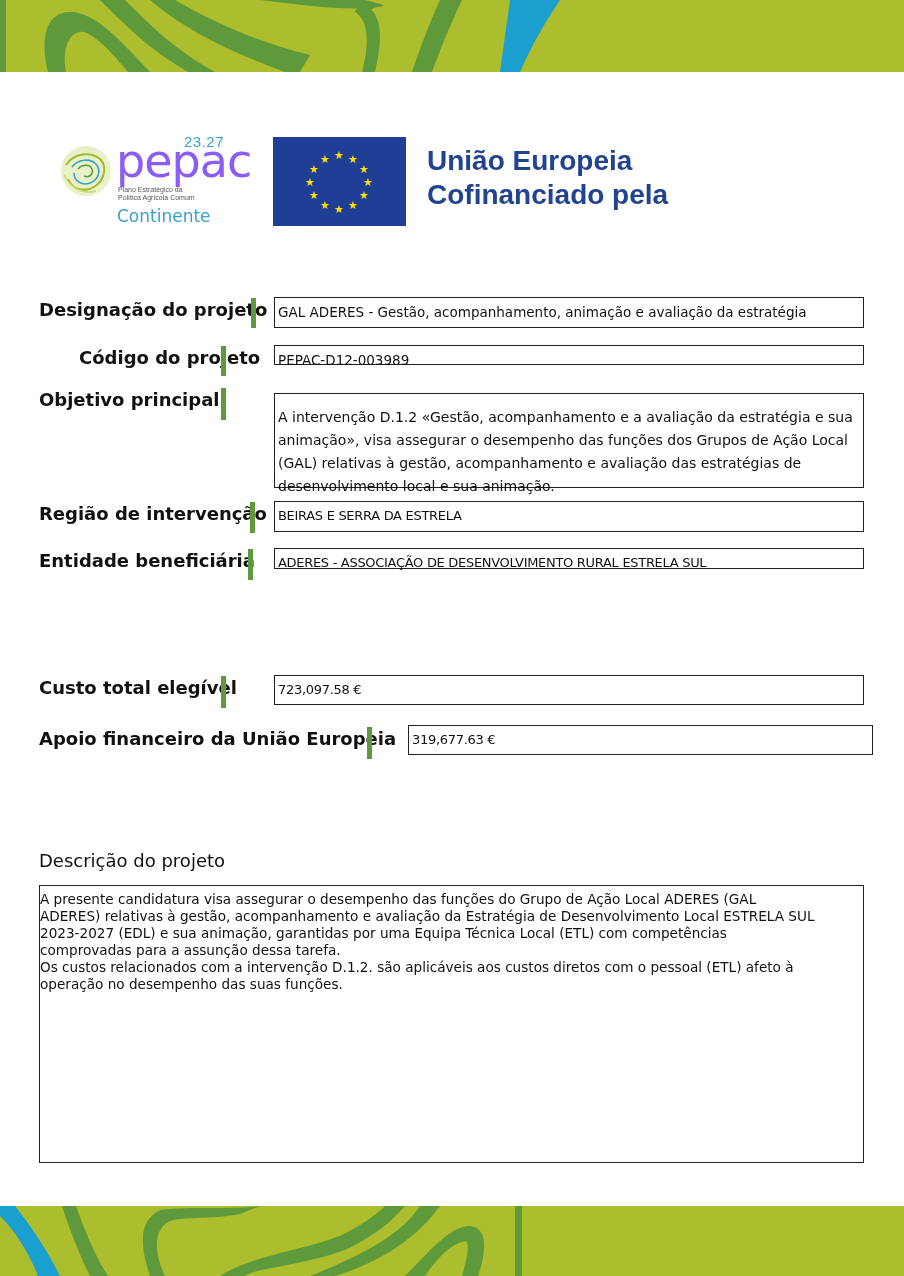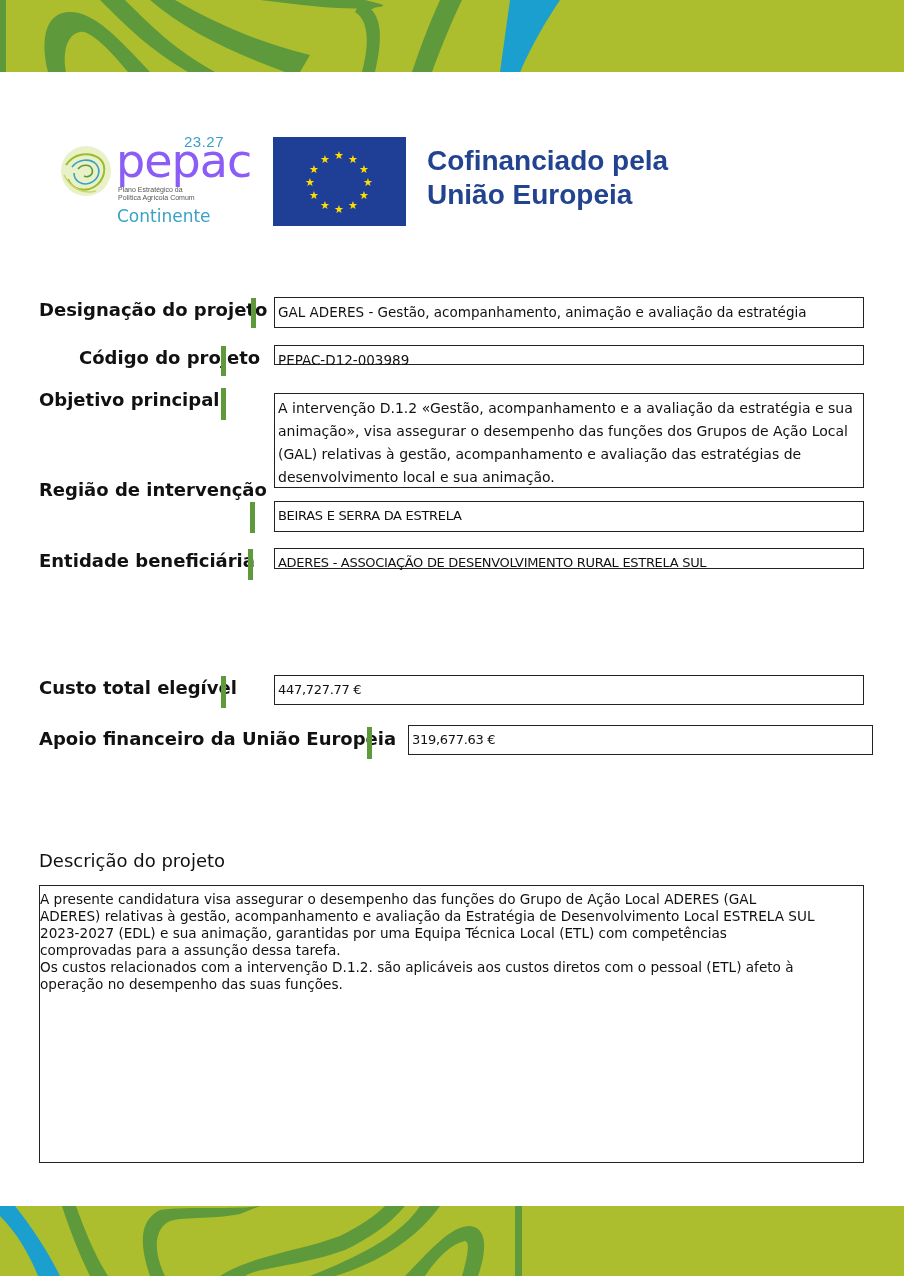--- a/index.html
+++ b/index.html
@@ -15,21 +15,21 @@
   .pepac-word { position: absolute; left: 58px; top: 4px; font-size: 46px; color: #8b5cf6; font-family: "DejaVu Sans", sans-serif; letter-spacing: -1px; line-height: 48px; }
   .pepac-sub { position: absolute; left: 60px; top: 53px; font-size: 7px; color: #555; line-height: 8px; }
   .pepac-region { position: absolute; left: 59px; top: 73px; font-size: 17px; color: #3aa1c6; font-family: "DejaVu Sans", sans-serif; }
 
   .eu-flag { position: absolute; left: 273px; top: 137px; width: 133px; height: 89px; background: #1f3f97; }
   .eu-text { position: absolute; left: 427px; top: 144px; font-size: 28px; font-weight: bold; color: #22438f; line-height: 34px; }
 
   .label { position: absolute; left: 39px; font-size: 18px; font-weight: bold; color: #111; font-family: "DejaVu Sans", sans-serif; }
   .bar { position: absolute; width: 5px; background: #5e9a3c; }
   .field { position: absolute; border: 1px solid #222; background: #fff; font-size: 13.5px; color: #111; box-sizing: border-box; padding: 4px 3px; line-height: 20px; font-family: "DejaVu Sans", sans-serif; }
-  .field.multi { font-size: 14px; line-height: 23px; padding-top: 3px; }
+  .field.multi { font-size: 14px; line-height: 23px; padding-top: 12px; }
   .field.cond { font-size: 13px; letter-spacing: -0.3px; }
   .desc-title { position: absolute; left: 39px; top: 850px; font-size: 18px; font-weight: normal; font-family: "DejaVu Sans", sans-serif; }
   .desc-box { position: absolute; left: 39px; top: 885px; width: 825px; height: 278px; border: 1px solid #222; box-sizing: border-box; padding: 5px 0; font-size: 13.6px; line-height: 17px; font-family: "DejaVu Sans", sans-serif; white-space: pre-line; }
 </style>
 </head>
 <body>
 
 <div class="band band-top">
   <svg width="904" height="72" viewBox="0 0 904 72">
     <path d="M0 0 L6 0 L6 72 L0 72 Z" fill="#5e9a3c"></path>
@@ -74,47 +74,47 @@
       <text x="66" y="76">★</text>
       <text x="52" y="72">★</text>
       <text x="41" y="62">★</text>
       <text x="37" y="49">★</text>
       <text x="41" y="36">★</text>
       <text x="52" y="26">★</text>
     </g>
   </svg>
 </div>
 <div class="eu-text">
+  <div>União Europeia</div>
   <div>Cofinanciado pela</div>
-  <div>União Europeia</div>
 </div>
 
 <div class="label" style="top:299px;">Designação do projeto</div>
 <div class="bar" style="left:251px; top:298px; height:30px;"></div>
 <div class="field" style="left:274px; top:297px; width:590px; height:31px;">GAL ADERES - Gestão, acompanhamento, animação e avaliação da estratégia</div>
 
 <div class="label" style="top:347px;margin-left:40px;">Código do projeto</div>
 <div class="bar" style="left:221px; top:346px; height:30px;"></div>
 <div class="field" style="left:274px; top:345px; width:590px; height:20px;">PEPAC-D12-003989</div>
 
 <div class="label" style="top:389px;">Objetivo principal</div>
 <div class="bar" style="left:221px; top:388px; height:32px;"></div>
 <div class="field multi" style="left:274px; top:393px; width:590px; height:95px;">A intervenção D.1.2 «Gestão, acompanhamento e a avaliação da estratégia e sua animação», visa assegurar o desempenho das funções dos Grupos de Ação Local (GAL) relativas à gestão, acompanhamento e avaliação das estratégias de desenvolvimento local e sua animação.</div>
 
-<div class="label" style="top:479px;">Região de intervenção</div>
+<div class="label" style="top:503px;">Região de intervenção</div>
 <div class="bar" style="left:250px; top:502px; height:31px;"></div>
 <div class="field cond" style="left:274px; top:501px; width:590px; height:31px;">BEIRAS E SERRA DA ESTRELA</div>
 
 <div class="label" style="top:550px;">Entidade beneficiária</div>
 <div class="bar" style="left:248px; top:549px; height:31px;"></div>
 <div class="field cond" style="left:274px; top:548px; width:590px; height:21px;">ADERES - ASSOCIAÇÃO DE DESENVOLVIMENTO RURAL ESTRELA SUL</div>
 
 <div class="label" style="top:677px;">Custo total elegível</div>
 <div class="bar" style="left:221px; top:676px; height:32px;"></div>
-<div class="field cond" style="left:274px; top:675px; width:590px; height:30px;">447,727.77 €</div>
+<div class="field cond" style="left:274px; top:675px; width:590px; height:30px;">723,097.58 €</div>
 
 <div class="label" style="top:728px;">Apoio financeiro da União Europeia</div>
 <div class="bar" style="left:367px; top:727px; height:32px;"></div>
 <div class="field cond" style="left:408px; top:725px; width:465px; height:30px;">319,677.63 €</div>
 
 <div class="desc-title">Descrição do projeto</div>
 <div class="desc-box">A presente candidatura visa assegurar o desempenho das funções do Grupo de Ação Local ADERES (GAL
 ADERES) relativas à gestão, acompanhamento e avaliação da Estratégia de Desenvolvimento Local ESTRELA SUL
 2023-2027 (EDL) e sua animação, garantidas por uma Equipa Técnica Local (ETL) com competências
 comprovadas para a assunção dessa tarefa.

